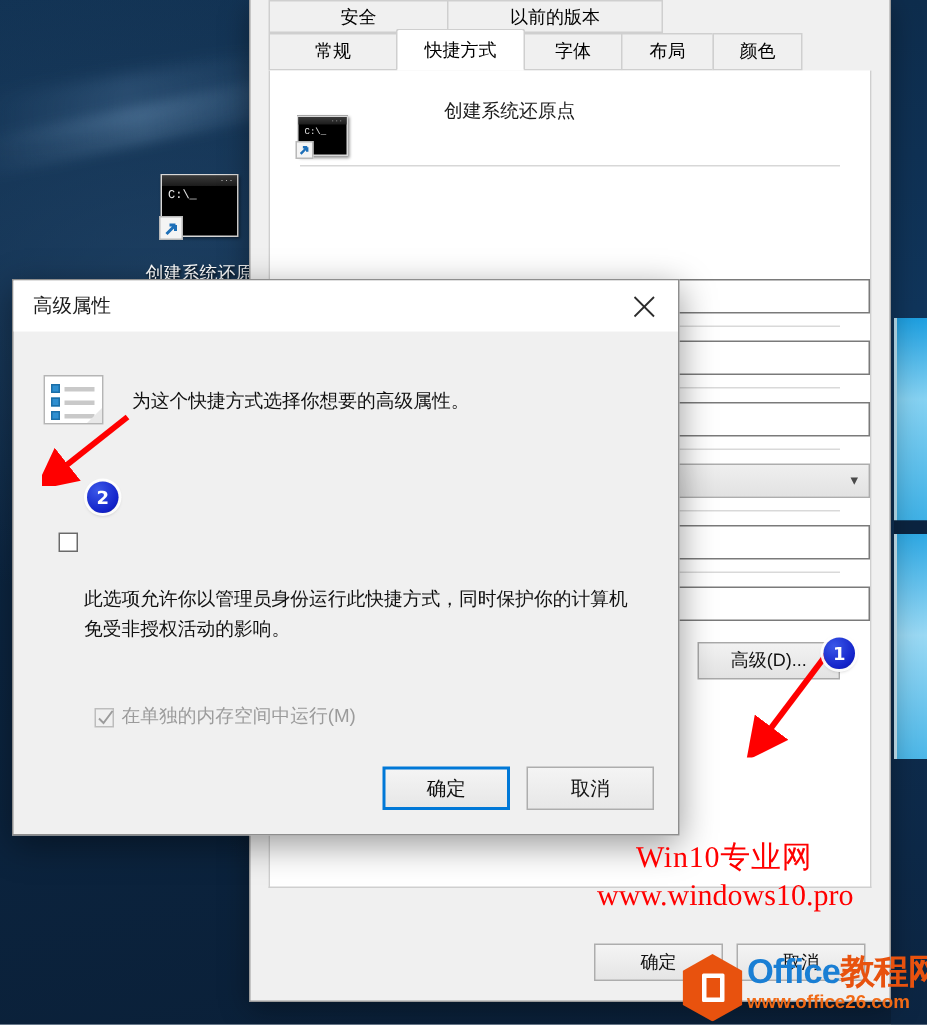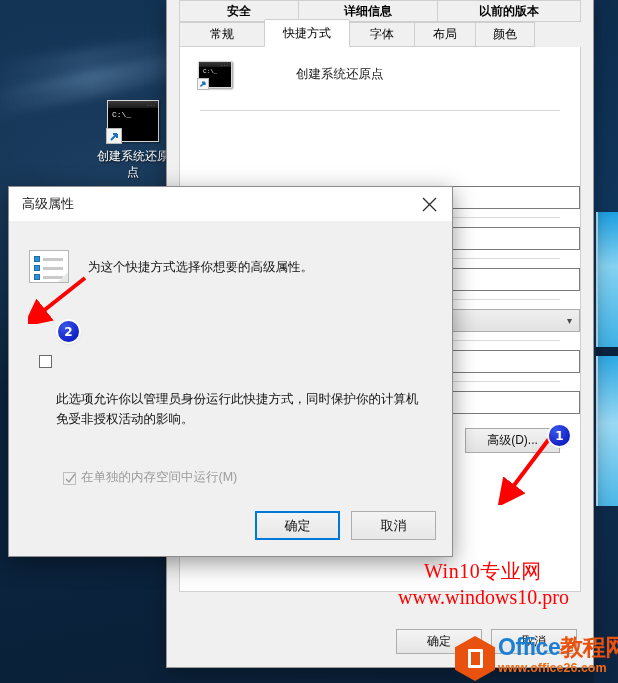--- a/index.html
+++ b/index.html
@@ -36,21 +36,21 @@
              background:linear-gradient(180deg,#0e2d4d 0%,#10355b 30%,#0c2542 100%); }
   #wp-a{ position:absolute; right:0; top:212px; width:22px; height:135px;
          background:linear-gradient(180deg,#1e9fe0,#86d2f2 40%,#3fb1e6); border-left:2px solid #bfe7f8; }
   #wp-b{ position:absolute; right:0; top:356px; width:22px; height:150px;
          background:linear-gradient(180deg,#2fa9e4,#9ad9f4 45%,#4cb7e8); border-left:2px solid #cdecfa; }
   #wp-div{ position:absolute; right:0; top:347px; width:22px; height:9px; background:#0b2440; }
 
   
   #desk-icon{ position:absolute; left:95px; top:100px; width:76px; }
   .cmd-tile{
-    position:relative; width:52px; height:42px; margin:0 auto;
+    position:relative; width:52px; height:42px; margin:16px auto;
     background:#000; border:1px solid #d8d8d8;
     box-shadow:1px 1px 2px rgba(0,0,0,.45);
   }
   .cmd-tile .cmd-bar{
     position:absolute; left:0; right:0; top:0; height:7px;
     background:linear-gradient(#3a3a3a,#1c1c1c);
   }
   .cmd-tile .cmd-dots{
     position:absolute; right:2px; top:1px; color:#cfcfcf; font-size:6px; letter-spacing:1px; line-height:6px;
   }
@@ -87,21 +87,21 @@
   .mini-arrow{ position:absolute; left:-1px; bottom:-2px; width:9px; height:9px;
                background:#f0f0f0; border:1px solid #b6b6b6; }
   #props-title{ color:#5a5a5a; font-size:12.5px; }
   #props-close{
     position:absolute; right:0; top:0; width:46px; height:38px;
     display:flex; align-items:center; justify-content:center; cursor:pointer;
   }
   #props-close svg line{ stroke:#4a4a4a; stroke-width:1.1; }
 
   
-  #tabrow-top{ display:flex; padding:0 12px;font-weight:bold; }
+  #tabrow-top{ display:flex; padding:0 12px; }
   #tabrow-bot{ display:flex; padding:0 12px; }
   .tab{
     height:22px; border:1px solid #cfcfcf; background:#f0f0f0;
     display:flex; align-items:center; justify-content:center;
     font-size:12px; color:#000; cursor:pointer; margin-right:-1px;
     position:relative;
   }
   .tab.row2{ height:25px; }
   .tab.active{
     background:#fff; border-bottom-color:#fff; z-index:5;
@@ -275,21 +275,20 @@
     </div>
   </div>
   <div class="lbl">创建系统还原点</div>
 </div>
 
 <div id="props">
 
 
   <div id="tabrow-top">
     <div class="tab" style="width:120px">安全</div>
-    <div class="tab" style="width:140px">详细信息</div>
     <div class="tab" style="width:144px">以前的版本</div>
   </div>
 
   <div id="tabrow-bot">
     <div class="tab row2" style="width:86px">常规</div>
     <div class="tab row2 active" style="width:86px">快捷方式</div>
     <div class="tab row2" style="width:66px">字体</div>
     <div class="tab row2" style="width:62px">布局</div>
     <div class="tab row2" style="width:60px">颜色</div>
   </div>

